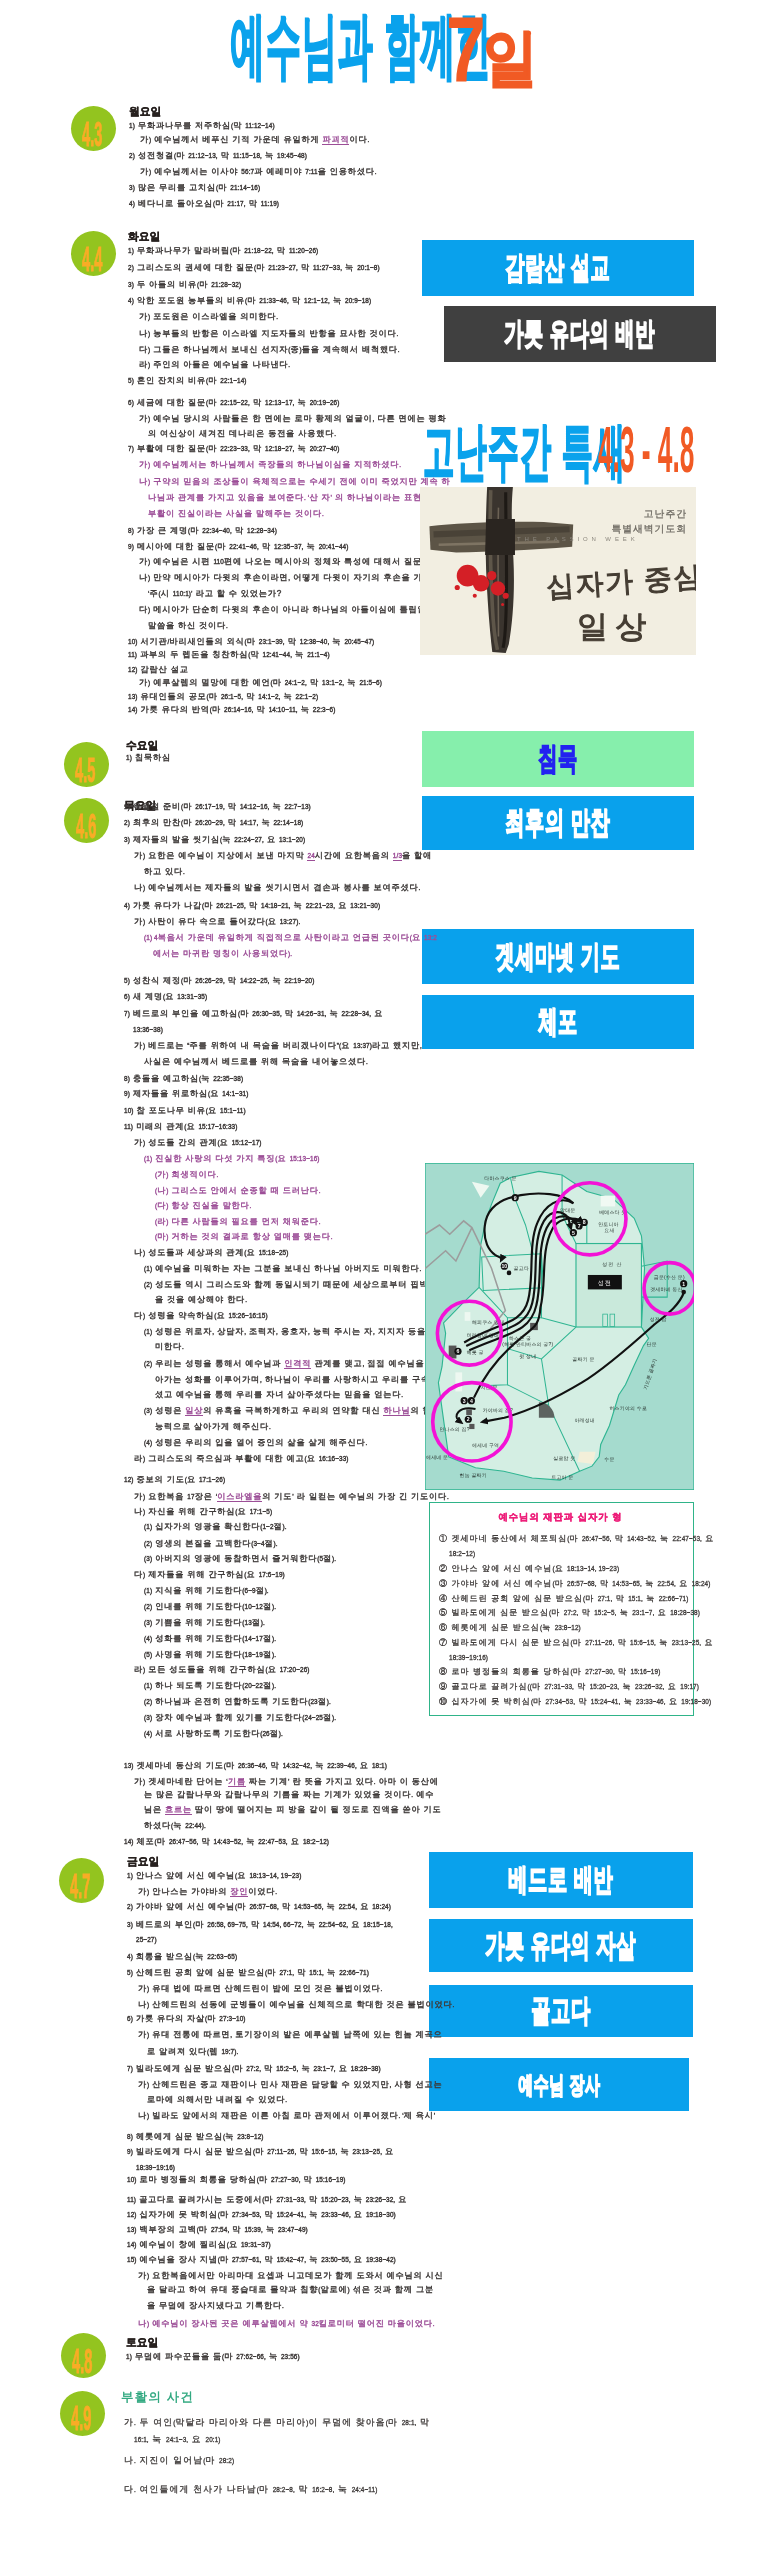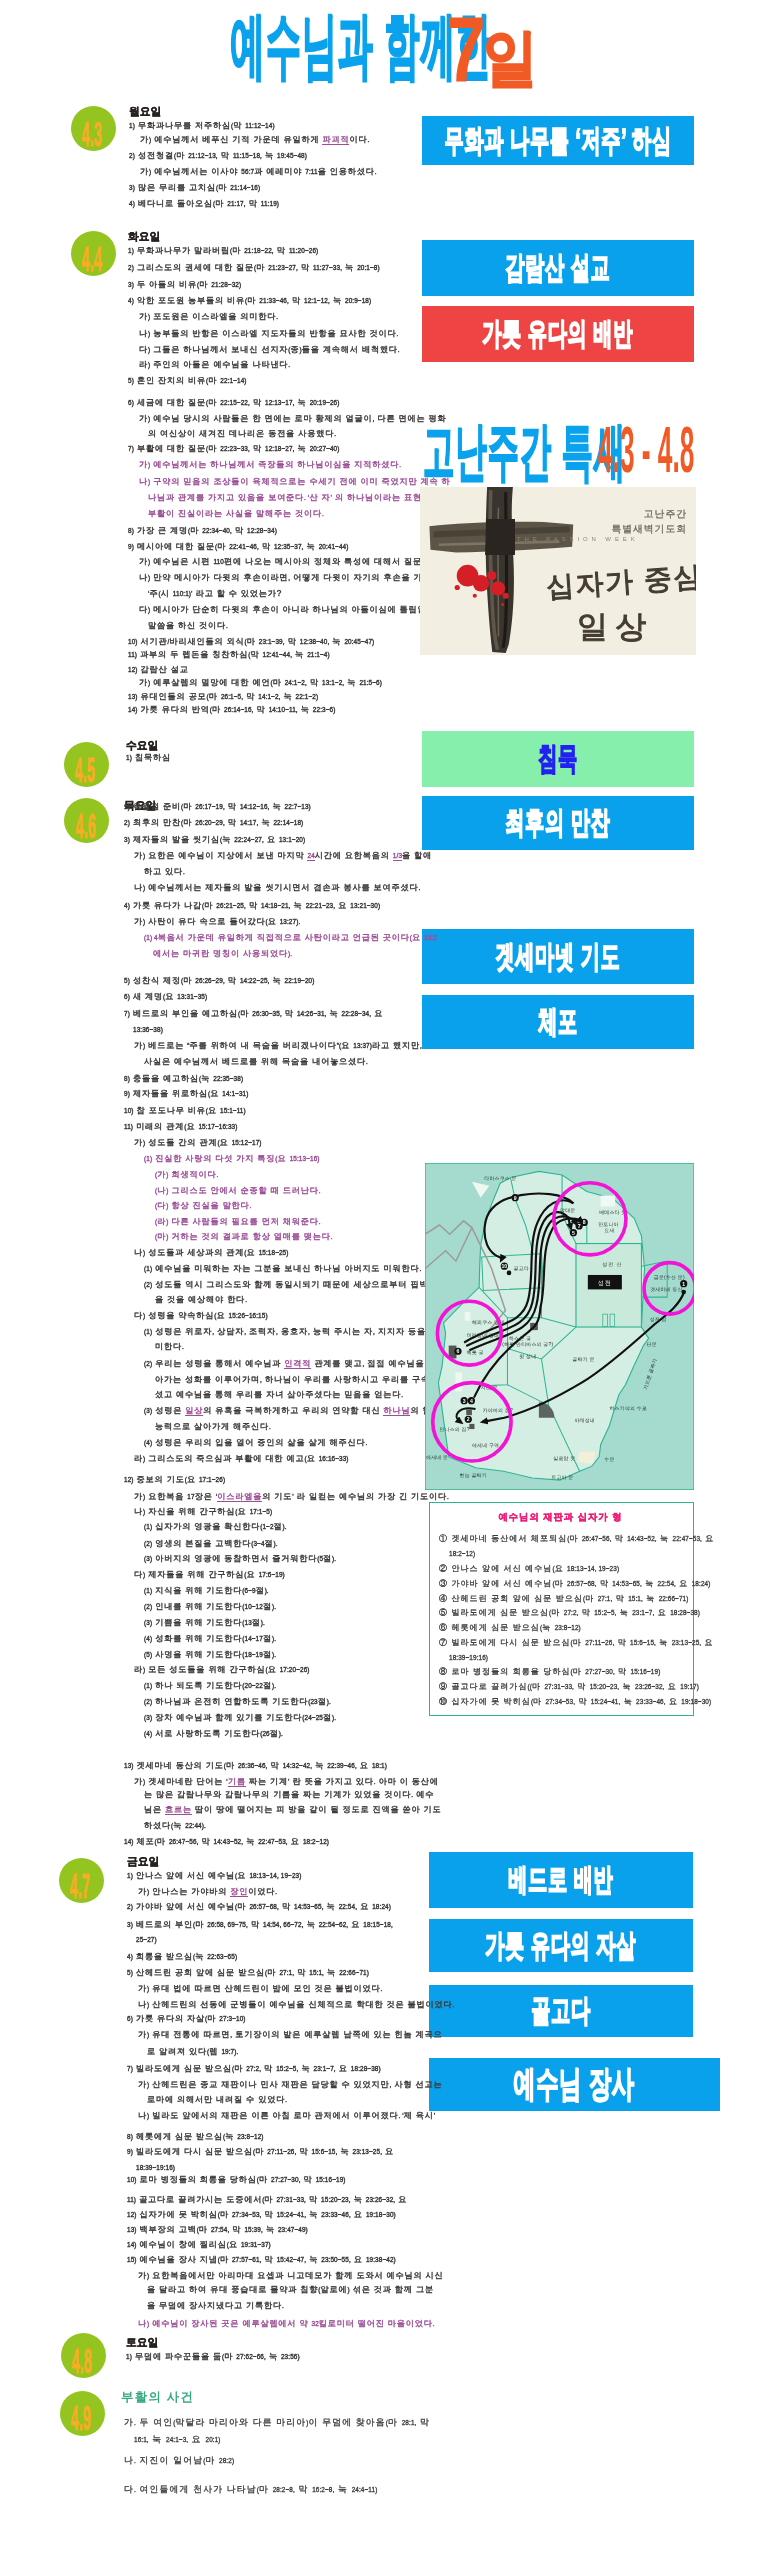--- a/index.html
+++ b/index.html
@@ -40,29 +40,26 @@
 
 <div class="circ" style="left:59px;top:1858px;width:45px;height:45px"></div>
 <div class="cnum" style="left:70px;top:1868px;font-size:35px;transform:scaleX(.42)">4.7</div>
 
 <div class="circ" style="left:61px;top:2333px;width:45px;height:45px"></div>
 <div class="cnum" style="left:72px;top:2343px;font-size:35px;transform:scaleX(.42)">4.8</div>
 
 <div class="circ" style="left:60px;top:2391px;width:45px;height:45px"></div>
 <div class="cnum" style="left:71px;top:2400px;font-size:35px;transform:scaleX(.42)">4.9</div>
 
-<div class="ban" style="top:116px;height:49px;left:422px;width:272px;background:#09a1ec;color:#fff;-webkit-text-stroke:1.8px #fff;font-size:31px">
-      <span class="btxt">무화과 나무를 ‘저주’ 하심</span>
-    </div>
 
 <div class="ban" style="top:240px;height:56px;left:422px;width:272px;background:#09a1ec;color:#fff;-webkit-text-stroke:1.8px #fff;font-size:31px">
       <span class="btxt">감람산 설교</span>
     </div>
 
-<div class="ban" style="top:306px;height:56px;left:422px;width:272px;background:#ef4444;color:#fff;-webkit-text-stroke:1.8px #fff;font-size:31px">
+<div class="ban" style="top:306px;height:56px;left:444px;width:272px;background:#404040;color:#fff;-webkit-text-stroke:1.8px #fff;font-size:31px">
       <span class="btxt">가룟 유다의 배반</span>
     </div>
 
 <div class="ban" style="top:731px;height:56px;left:422px;width:272px;background:#86efac;color:#2222f0;-webkit-text-stroke:1.8px #2222f0;font-size:31px">
       <span class="btxt">침묵</span>
     </div>
 
 <div class="ban" style="top:796px;height:54px;left:422px;width:272px;background:#09a1ec;color:#fff;-webkit-text-stroke:1.8px #fff;font-size:31px">
       <span class="btxt">최후의 만찬</span>
     </div>
@@ -81,21 +78,21 @@
     </div>
 
 <div class="ban" style="top:1919px;height:53px;left:429px;width:264px;background:#09a1ec;color:#fff;-webkit-text-stroke:1.8px #fff;font-size:31px">
       <span class="btxt">가룟 유다의 자살</span>
     </div>
 
 <div class="ban" style="top:1985px;height:52px;left:429px;width:264px;background:#09a1ec;color:#fff;-webkit-text-stroke:1.8px #fff;font-size:31px">
       <span class="btxt">골고다</span>
     </div>
 
-<div class="ban" style="top:2058px;height:53px;left:429px;width:291px;background:#09a1ec;color:#fff;-webkit-text-stroke:1.8px #fff;font-size:36px">
+<div class="ban" style="top:2058px;height:53px;left:429px;width:260px;background:#09a1ec;color:#fff;-webkit-text-stroke:1.8px #fff;font-size:24px">
       <span class="btxt">예수님 장사</span>
     </div>
 
 
 <div style="position:absolute;left:423px;top:420px;font-size:63px;font-weight:bold;color:#0aa2ec;-webkit-text-stroke:1.8px #0aa2ec;transform:scaleX(.50);transform-origin:left top;letter-spacing:1.5px;line-height:1;white-space:nowrap">고난주간 특새</div>
 
 <div style="position:absolute;left:598px;top:418px;font-size:64px;font-weight:bold;color:#f15a24;transform:scaleX(.41);transform-origin:left top;line-height:1;white-space:nowrap">4.3 - 4.8</div>
 
 <div class="hd" style="left:129px;top:106px">월요일</div>
 

